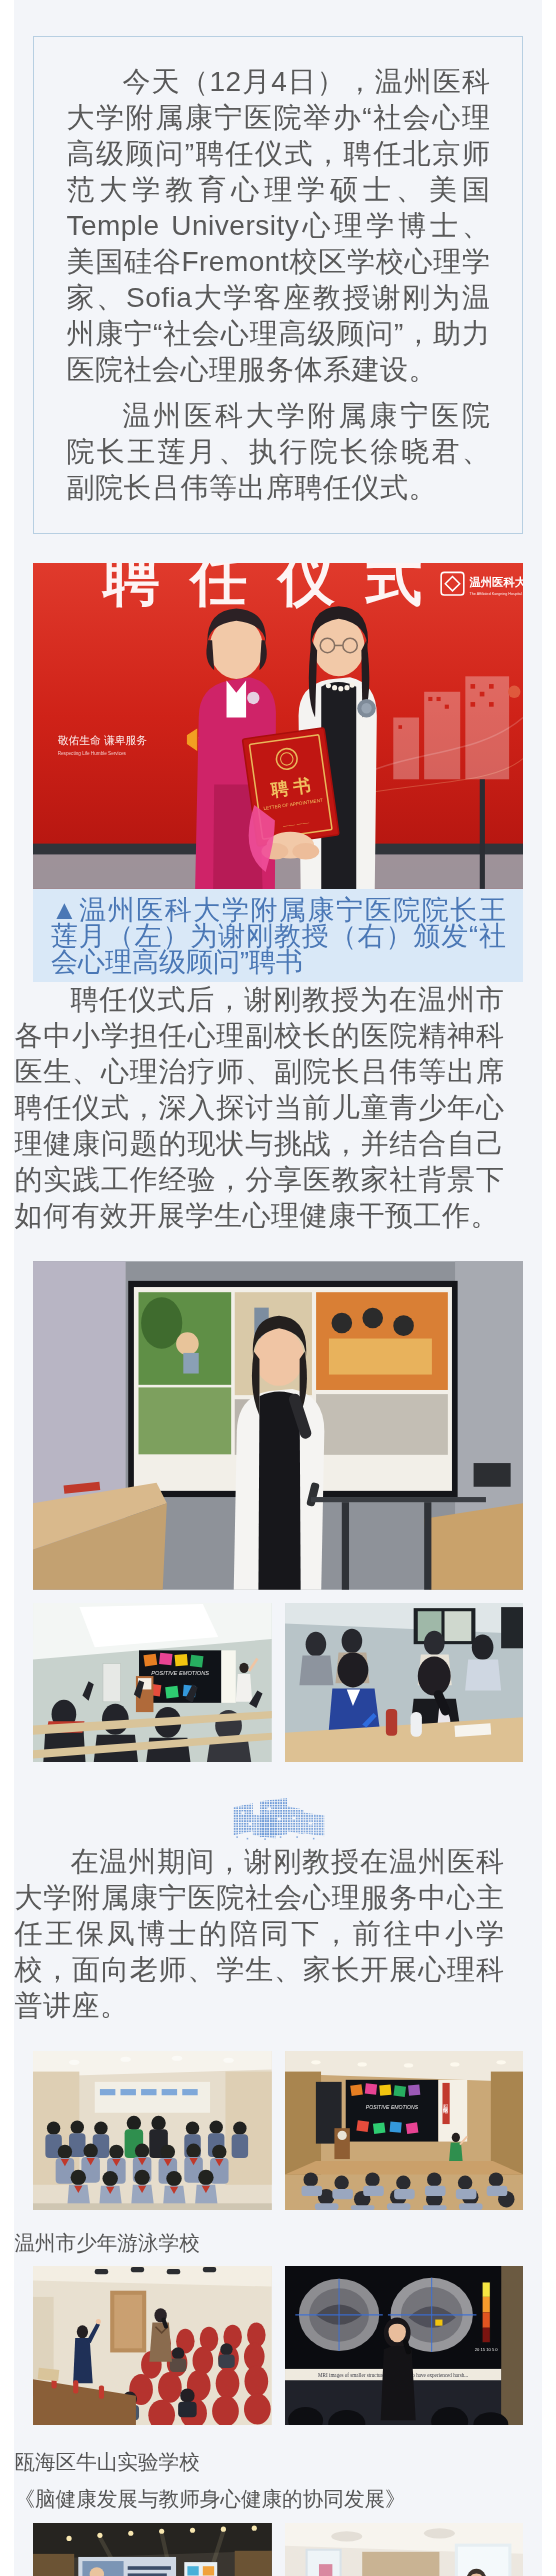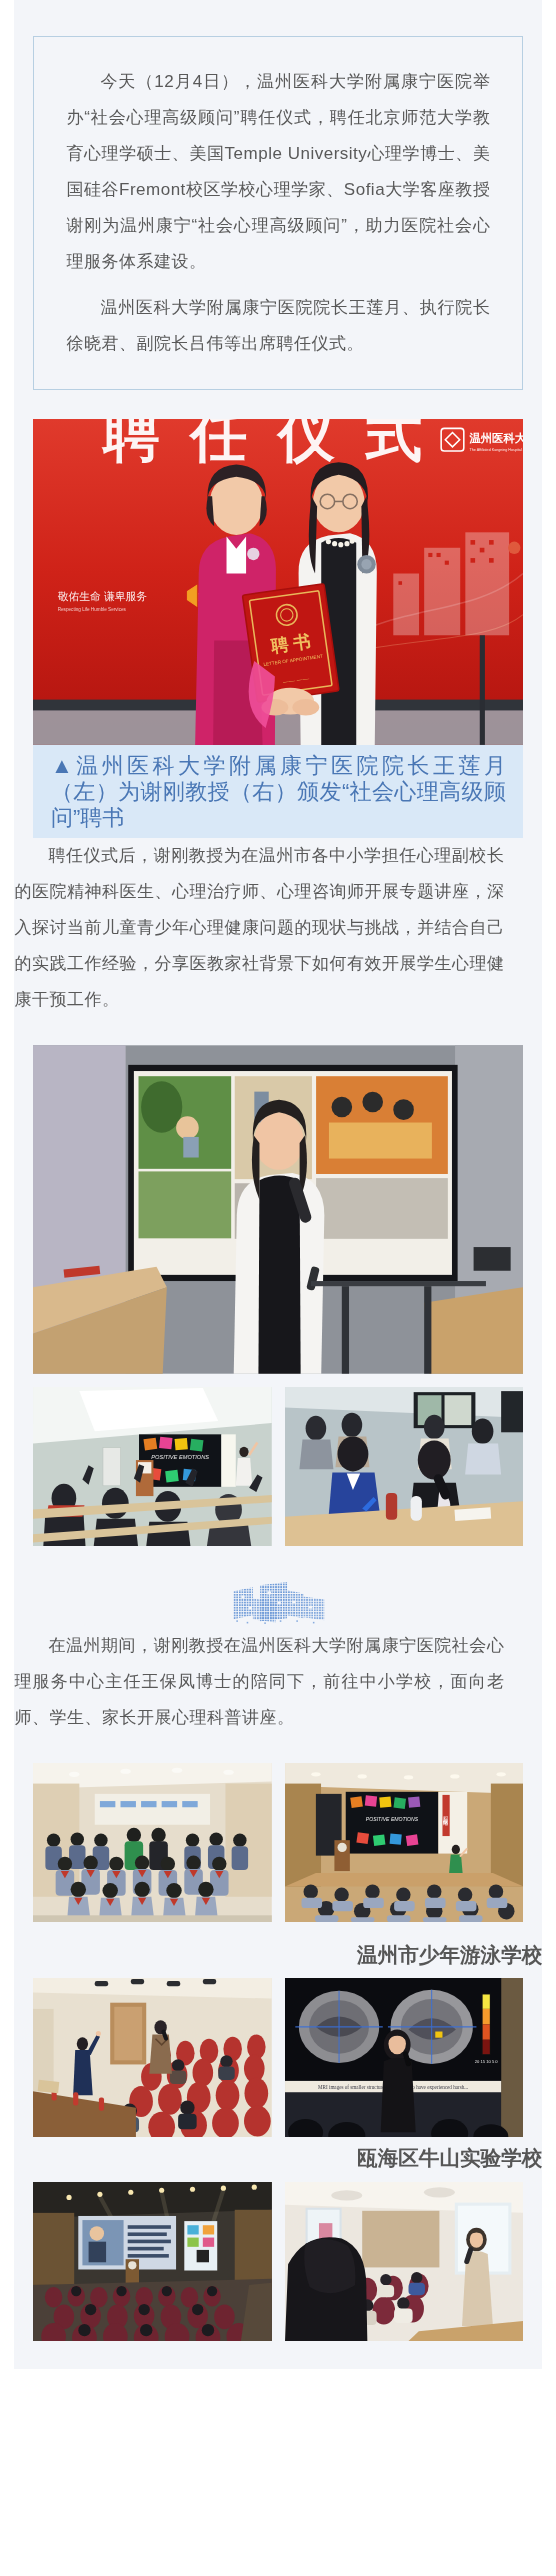--- a/index.html
+++ b/index.html
@@ -1,38 +1,38 @@
 <!DOCTYPE html>
 <html style="font-size:8.2px"><head>
 <meta charset="utf-8">
 <style>
   html,body{margin:0;padding:0;background:#ffffff;}
   .page{position:relative;width:556px;height:3503px;margin:0 auto;background:#ffffff;
         font-family:"Liberation Sans","DejaVu Sans",sans-serif;overflow:hidden;}
   .content{margin:0 14.4px;width:528px;background:#f3f5f9;overflow:hidden;padding-top:36px;padding-bottom:28px;}
 
   .intro-box{border:1.5px solid #b7cfe2;padding:27px 32px;margin:0 auto;width:490px;box-sizing:border-box;}
-  p.body{margin:0;font-size:17px;line-height:36px;color:#595959;text-align:justify;text-indent:2em;
+  p.body{margin:0;font-size:28px;line-height:36px;color:#595959;text-align:justify;text-indent:2em;
          letter-spacing:0.5px;}
   .intro-box p.body + p.body{margin-top:10px;}
 
   .ph{display:block;margin:0 auto;}
   .photo1{margin-top:29px;}
   .caption-box{width:490px;margin:0 auto;box-sizing:border-box;background:#d9e8f7;
-               padding:7.7px 17.5px;font-size:22px;line-height:26px;color:#4a77b5;text-align:justify;}
+               padding:7.7px 17.5px;font-size:27px;line-height:26px;color:#4a77b5;text-align:justify;}
   .p3{width:490px;margin:37px auto 0;}
   .photo2{margin-top:27px;}
   .pair{width:490px;margin:12.4px auto 0;display:flex;gap:12.4px;}
   .pair svg{display:block;}
   .divider{margin-top:35px;text-align:center;}
   .p4{width:490px;margin:23px auto 0;}
   .p5{width:490px;margin:26px auto 0;}
   .pair-b{margin-top:27px;}
-  .school-caption{margin-top:14.4px;text-align:right;font-size:20.6px;line-height:37px;color:#565656;font-weight:bold;}
-  .school-caption.sc2,.school-caption.sc3{margin-top:2px;}
+  .school-caption{margin-top:14.4px;text-align:left;font-size:20.6px;line-height:37px;color:#565656;}
+  .school-caption.sc2,.school-caption.sc3{margin-top:18px;}
   .pair-c,.pair-d{margin-top:5.2px;}
 </style>
 </head>
 <body>
 
 <div class="page">
   <div class="content">
 
     <div class="intro-box">
       <p class="body">今天（12月4日），温州医科大学附属康宁医院举办“社会心理高级顾问”聘任仪式，聘任北京师范大学教育心理学硕士、美国Temple University心理学博士、美国硅谷Fremont校区学校心理学家、Sofia大学客座教授谢刚为温州康宁“社会心理高级顾问”，助力医院社会心理服务体系建设。</p>
@@ -136,21 +136,21 @@
       <ellipse cx="470" cy="560" rx="26" ry="16" fill="#edbd9a"></ellipse>
       <ellipse cx="530" cy="560" rx="26" ry="16" fill="#edbd9a"></ellipse>
 
       <path d="M430 470 Q400 560 452 600 Q470 540 470 500 Z" fill="#ef4f9a" opacity="0.9"></path>
 
       <rect x="868" y="420" width="10" height="213" fill="#2a2d33"></rect>
     </svg>
 
     <div class="caption-box">▲温州医科大学附属康宁医院院长王莲月（左）为谢刚教授（右）颁发“社会心理高级顾问”聘书</div>
 
-    <p class="body p3">聘任仪式后，谢刚教授为在温州市各中小学担任心理副校长的医院精神科医生、心理治疗师、心理咨询师开展专题讲座，深入探讨当前儿童青少年心理健康问题的现状与挑战，并结合自己的实践工作经验，分享医教家社背景下如何有效开展学生心理健康干预工作。</p>
+    <p class="body p3">聘任仪式后，谢刚教授为在温州市各中小学担任心理副校长的医院精神科医生、心理治疗师、副院长吕伟等出席聘任仪式，深入探讨当前儿童青少年心理健康问题的现状与挑战，并结合自己的实践工作经验，分享医教家社背景下如何有效开展学生心理健康干预工作。</p>
 
     <svg class="ph photo2" width="490" height="329" viewBox="0 0 952 638">
       <rect width="952" height="638" fill="#8e9299"></rect>
       <rect x="0" y="0" width="180" height="638" fill="#b8b5c4"></rect>
       <rect x="820" y="0" width="132" height="638" fill="#a7aab1"></rect>
 
       <g>
         <rect x="185" y="38" width="640" height="420" fill="#15161a"></rect>
         <rect x="196" y="50" width="618" height="396" fill="#f2efe8"></rect>
         <rect x="205" y="60" width="180" height="180" fill="#5f8f46"></rect>
@@ -584,20 +584,21 @@
         <g fill="#0d0e12">
           <ellipse cx="40" cy="300" rx="34" ry="26"></ellipse>
             <ellipse cx="120" cy="306" rx="36" ry="26"></ellipse>
           <ellipse cx="320" cy="302" rx="36" ry="28"></ellipse>
             <ellipse cx="400" cy="308" rx="34" ry="24"></ellipse>
         </g>
       </svg>
     </div>
     <div class="school-caption sc2">
       <div>瓯海区牛山实验学校</div>
+      <div>《脑健康发展与教师身心健康的协同发展》</div>
     </div>
 
     <div class="pair pair-d">
       <svg width="239" height="159" viewBox="0 0 464 309">
         <rect width="464" height="309" fill="#3a3630"></rect>
         <path d="M0 0 H464 V54 L0 70 Z" fill="#262420"></path>
         <g fill="#f8e7b0">
           <circle cx="70" cy="30" r="5"></circle>
             <circle cx="130" cy="24" r="5"></circle>
             <circle cx="190" cy="20" r="5"></circle>

